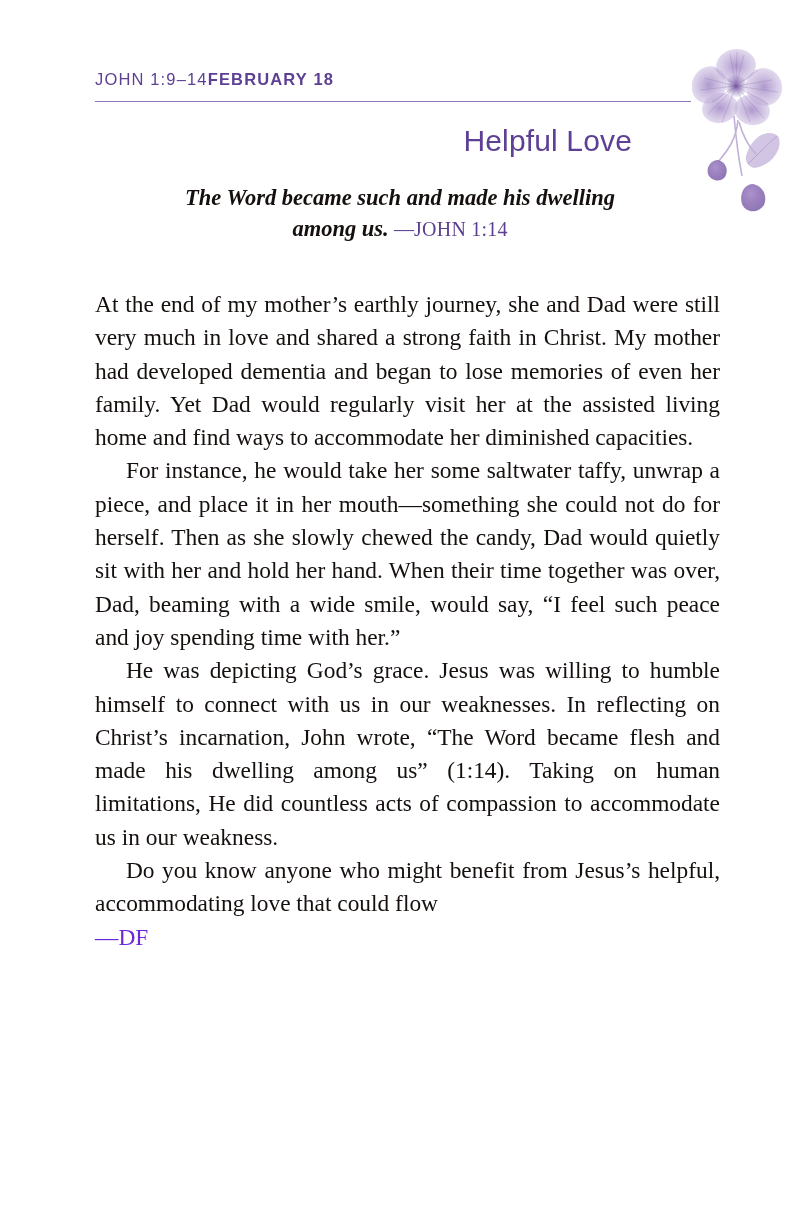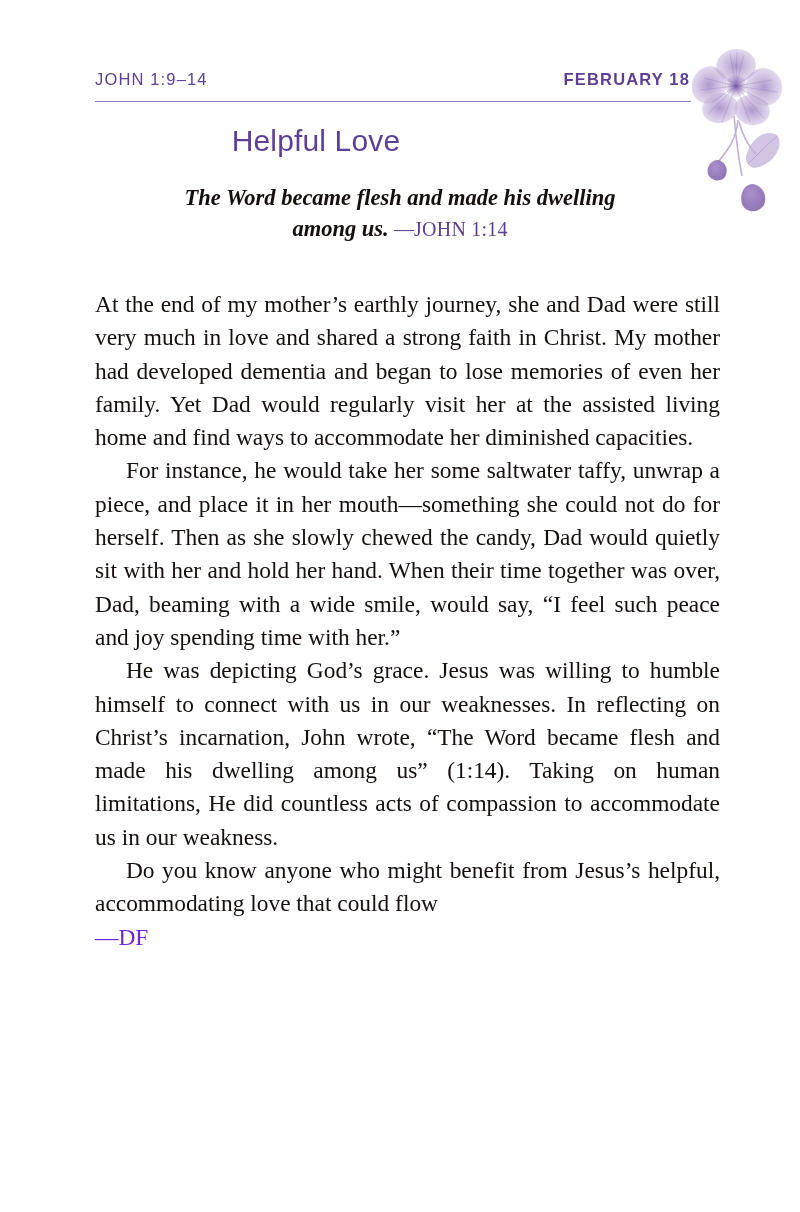--- a/index.html
+++ b/index.html
@@ -23,27 +23,26 @@
   
   .runhead {
     position: absolute;
     left: 95px;
     top: 70px;
     width: 595px;
     height: 26px;
   }
   .runhead-inner {
     display: flex;
-    justify-content: space-between;
+    justify-content: flex-start;
     align-items: baseline;
     font-family: "Liberation Sans", sans-serif;
     font-size: 16.5px;
     letter-spacing: 0.07em;
     color: #5d3f93;
-    gap: 12px;
   }
   .runhead-ref {
     font-weight: 400;
   }
   .runhead-date {
     font-weight: 700;
   }
   .runhead-rule {
     position: absolute;
     left: 95px;
@@ -61,21 +60,21 @@
     width: 104px;
     height: 180px;
   }
 
   
   .title {
     position: absolute;
     left: 0;
     top: 124px;
     width: 632px;
-    text-align: center;
+    text-align: right;
     font-family: "Liberation Sans", sans-serif;
     font-size: 30px;
     font-weight: 400;
     color: #5d3f93;
     letter-spacing: 0.005em;
   }
 
   
   .verse {
     position: absolute;
@@ -204,21 +203,21 @@
       <path d="M56 120 C 66 110, 78 98, 85 92" stroke="#a18ac2" stroke-width="0.8" fill="none" opacity="0.7"></path>
 
       <path d="M26 116 C 34 118, 37 126, 33 133 C 28 139, 19 137, 16 130 C 14 123, 19 116, 26 116 Z" fill="url(#budg)"></path>
       <path d="M60 140 C 70 141, 76 151, 72 161 C 66 170, 54 169, 50 160 C 47 150, 52 141, 60 140 Z" fill="url(#budg)"></path>
     </svg>
   </div>
 
   <div class="title">Helpful Love</div>
 
   <div class="verse">
-    <span>The Word became flesh and made his</span>
+    <span>The Word became such and made his</span>
     <span>dwelling among us.</span><span class="verse-cite"> <span>—</span><span>JOHN</span><span class="num"> 1:14</span></span>
   </div>
 
   <div class="body-copy">
     <p>At the end of my mother’s earthly journey, she and Dad were still very much in love and shared a strong faith in Christ. My mother had developed dementia and began to lose memories of even her family. Yet Dad would regularly visit her at the assisted living home and find ways to accommodate her diminished capacities.</p>
     <p class="indent">For instance, he would take her some saltwater taffy, unwrap a piece, and place it in her mouth—something she could not do for herself. Then as she slowly chewed the candy, Dad would quietly sit with her and hold her hand. When their time together was over, Dad, beaming with a wide smile, would say, “I feel such peace and joy spending time with her.”</p>
     <p class="indent">He was depicting God’s grace. Jesus was willing to humble himself to connect with us in our weaknesses. In reflecting on Christ’s incarnation, John wrote, “The Word became flesh and made his dwelling among us” (1:14). Taking on human limitations, He did countless acts of compassion to accommodate us in our weakness.</p>
     <p class="indent"><span>Do you know anyone who might benefit from Jesus’s helpful, accommodating love that could flow</span></p>
     <div class="last-line">
       <span class="sig">—DF</span>

